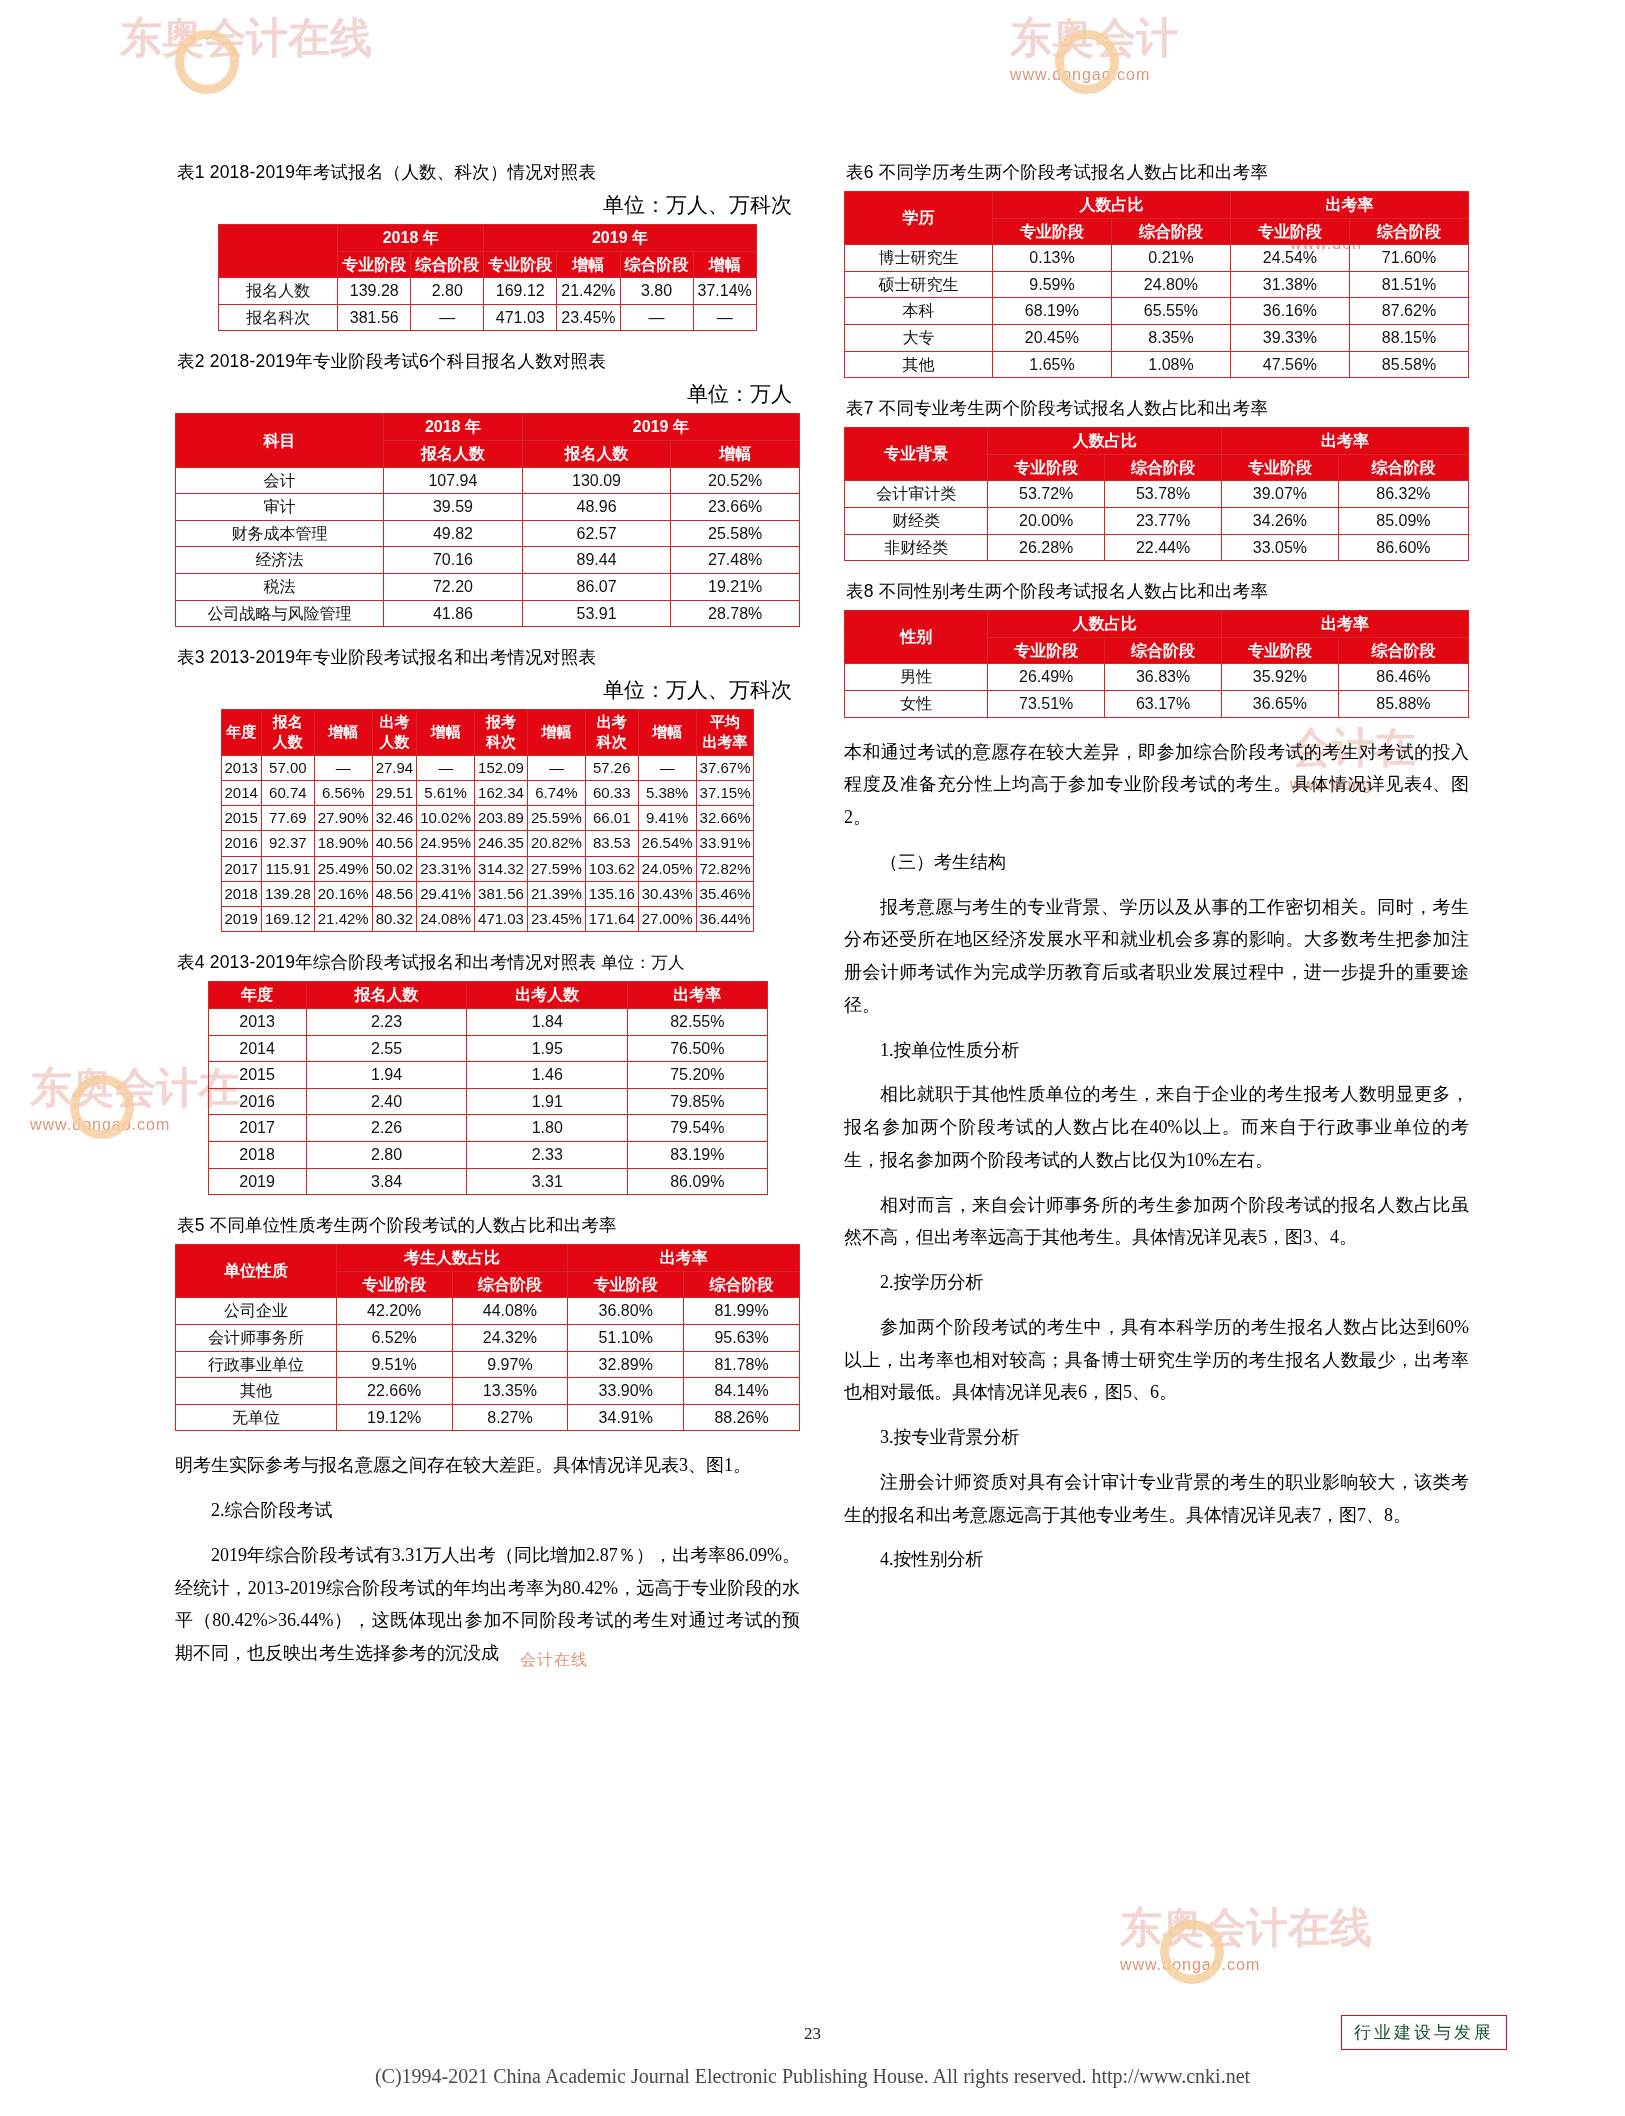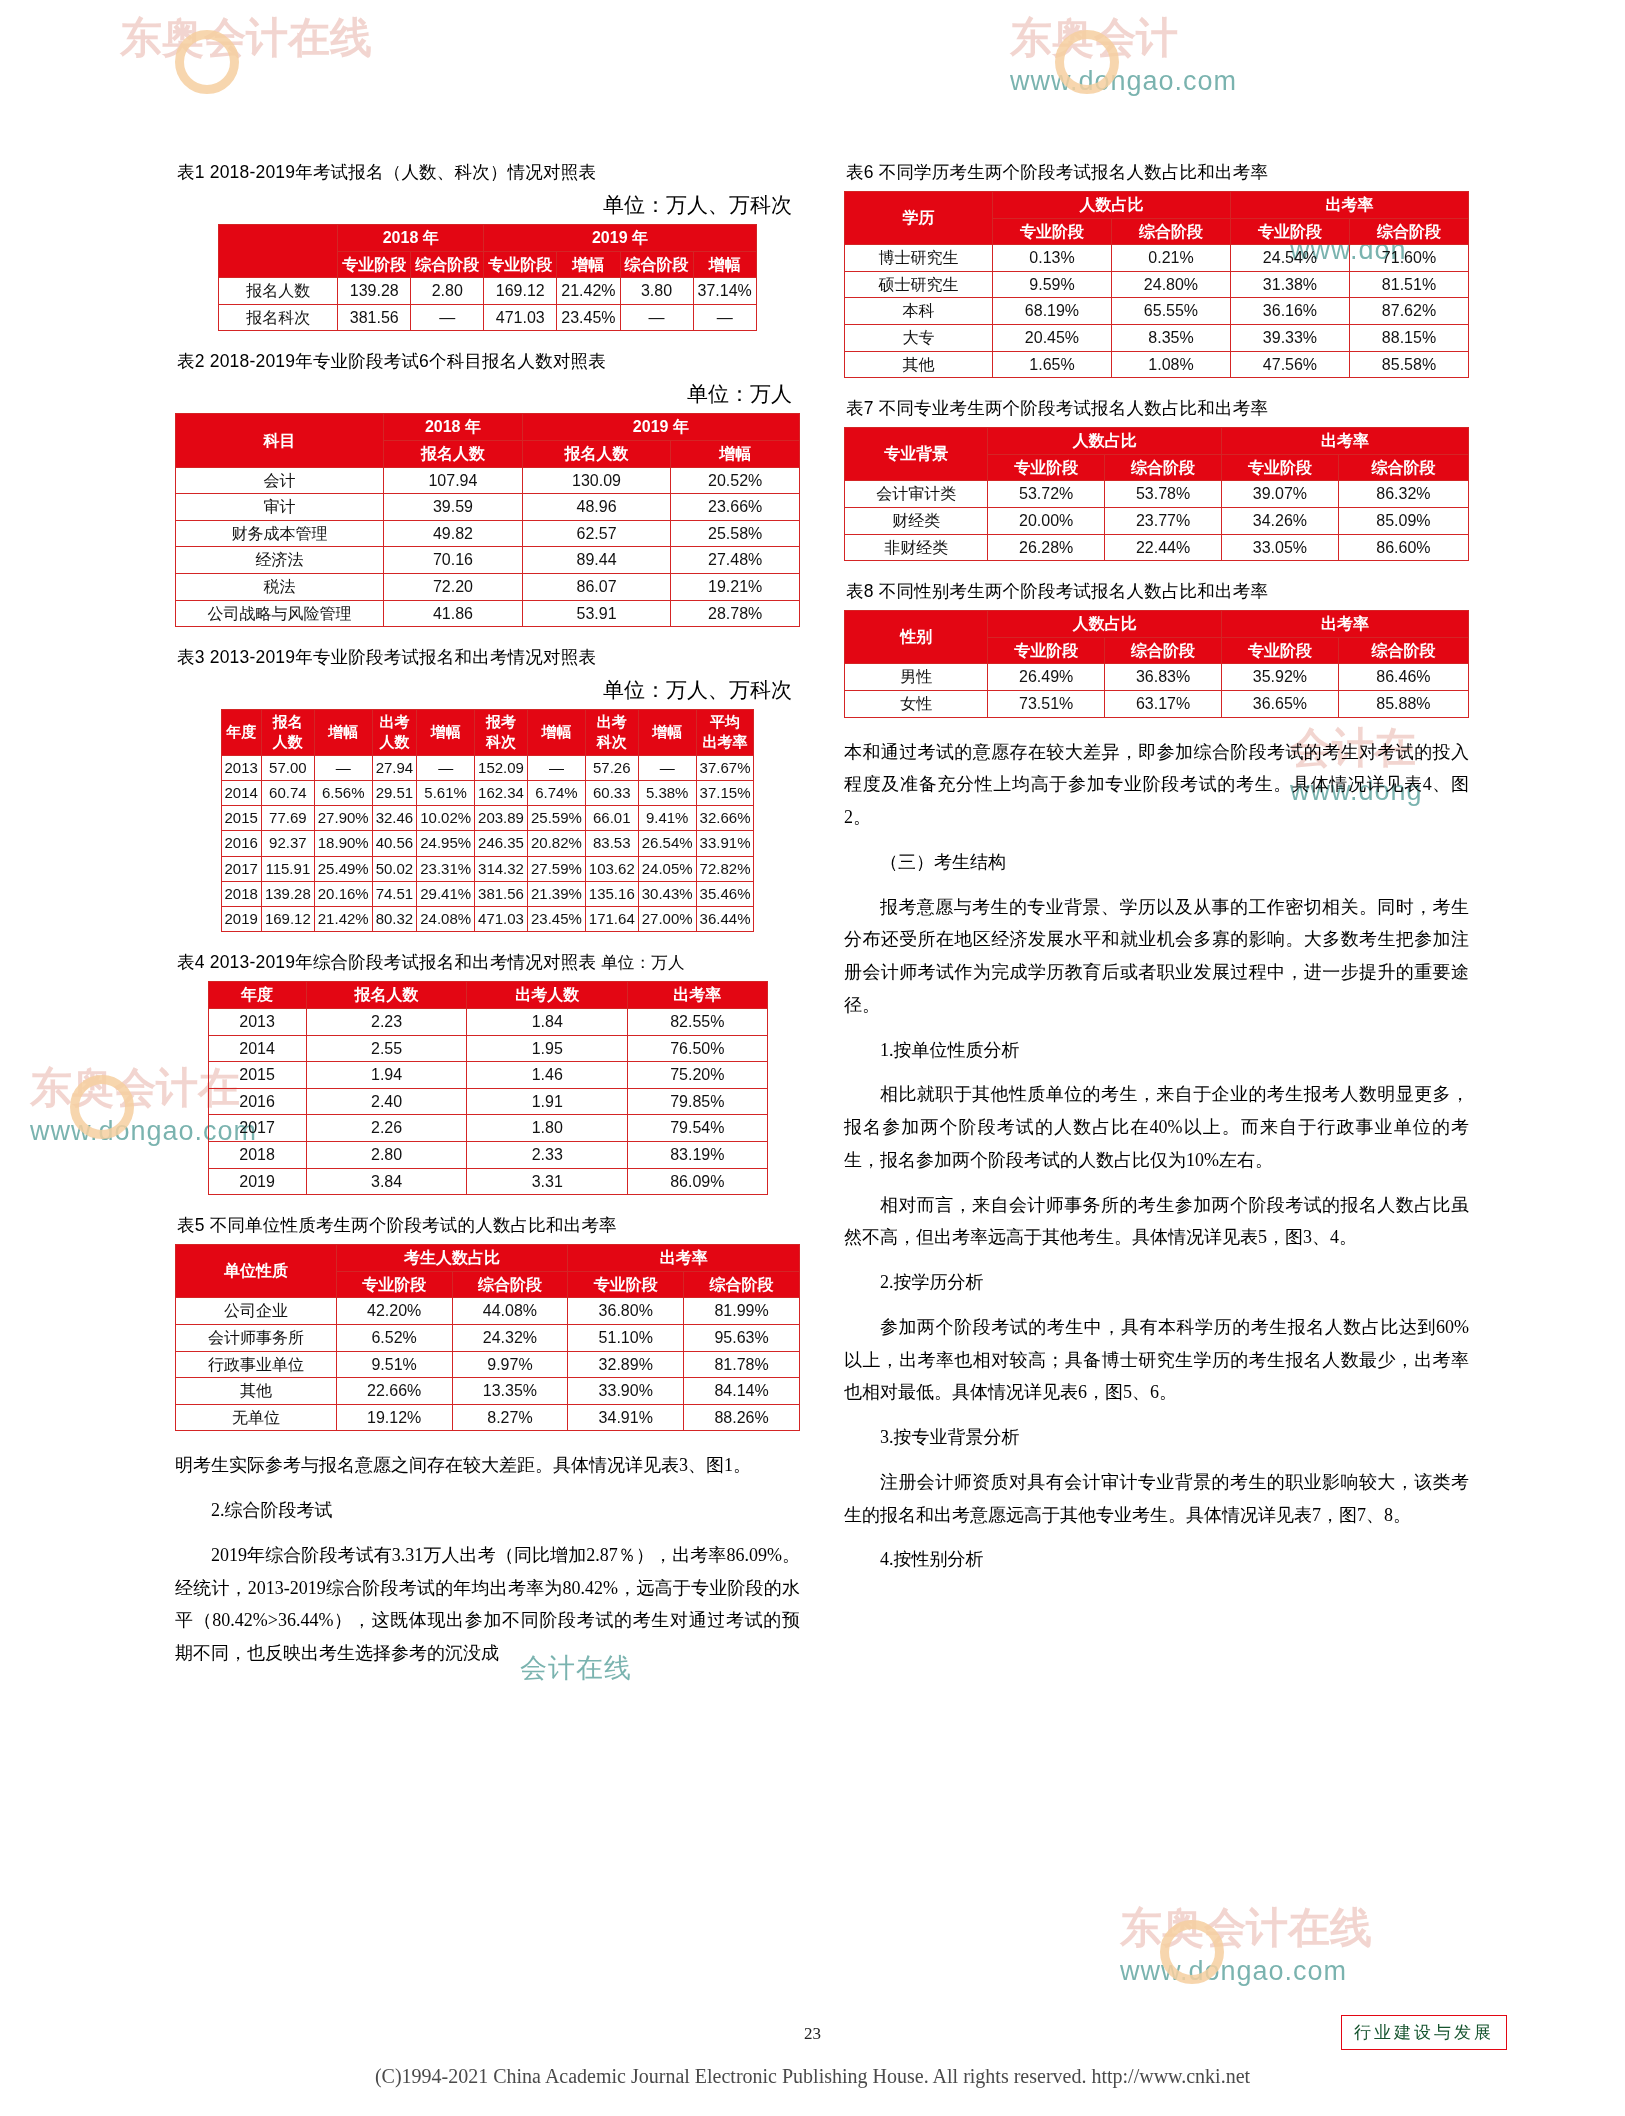--- a/index.html
+++ b/index.html
@@ -18,21 +18,21 @@
   .wm{
     position:absolute;
     color:#f2c9c0;
     opacity:.55;
     font-family:"Liberation Sans",sans-serif;
     pointer-events:none;
     user-select:none;
     white-space:nowrap;
   }
   .wm .big{font-size:42px;font-weight:bold;color:#e8b4aa;}
-  .wm .url{font-size:27px;color:#0f766e;letter-spacing:1px;}
+  .wm .url{font-size:16px;color:#c2410c;letter-spacing:1px;}
   .wm-ring{
     position:absolute;width:46px;height:46px;border-radius:50%;
     border:9px solid #f6cfa0;opacity:.85;
   }
   .columns{
     position:absolute;
     top:160px;left:175px;right:72px;
     display:flex;
     gap:44px;
   }
@@ -323,21 +323,21 @@
                 <td>314.32</td>
                 <td>27.59%</td>
                 <td>103.62</td>
                 <td>24.05%</td>
                 <td>72.82%</td>
               </tr>
             <tr>
                 <td>2018</td>
                 <td>139.28</td>
                 <td>20.16%</td>
-                <td>74.51</td>
+                <td>48.56</td>
                 <td>29.41%</td>
                 <td>381.56</td>
                 <td>21.39%</td>
                 <td>135.16</td>
                 <td>30.43%</td>
                 <td>35.46%</td>
               </tr>
             <tr>
                 <td>2019</td>
                 <td>169.12</td>

